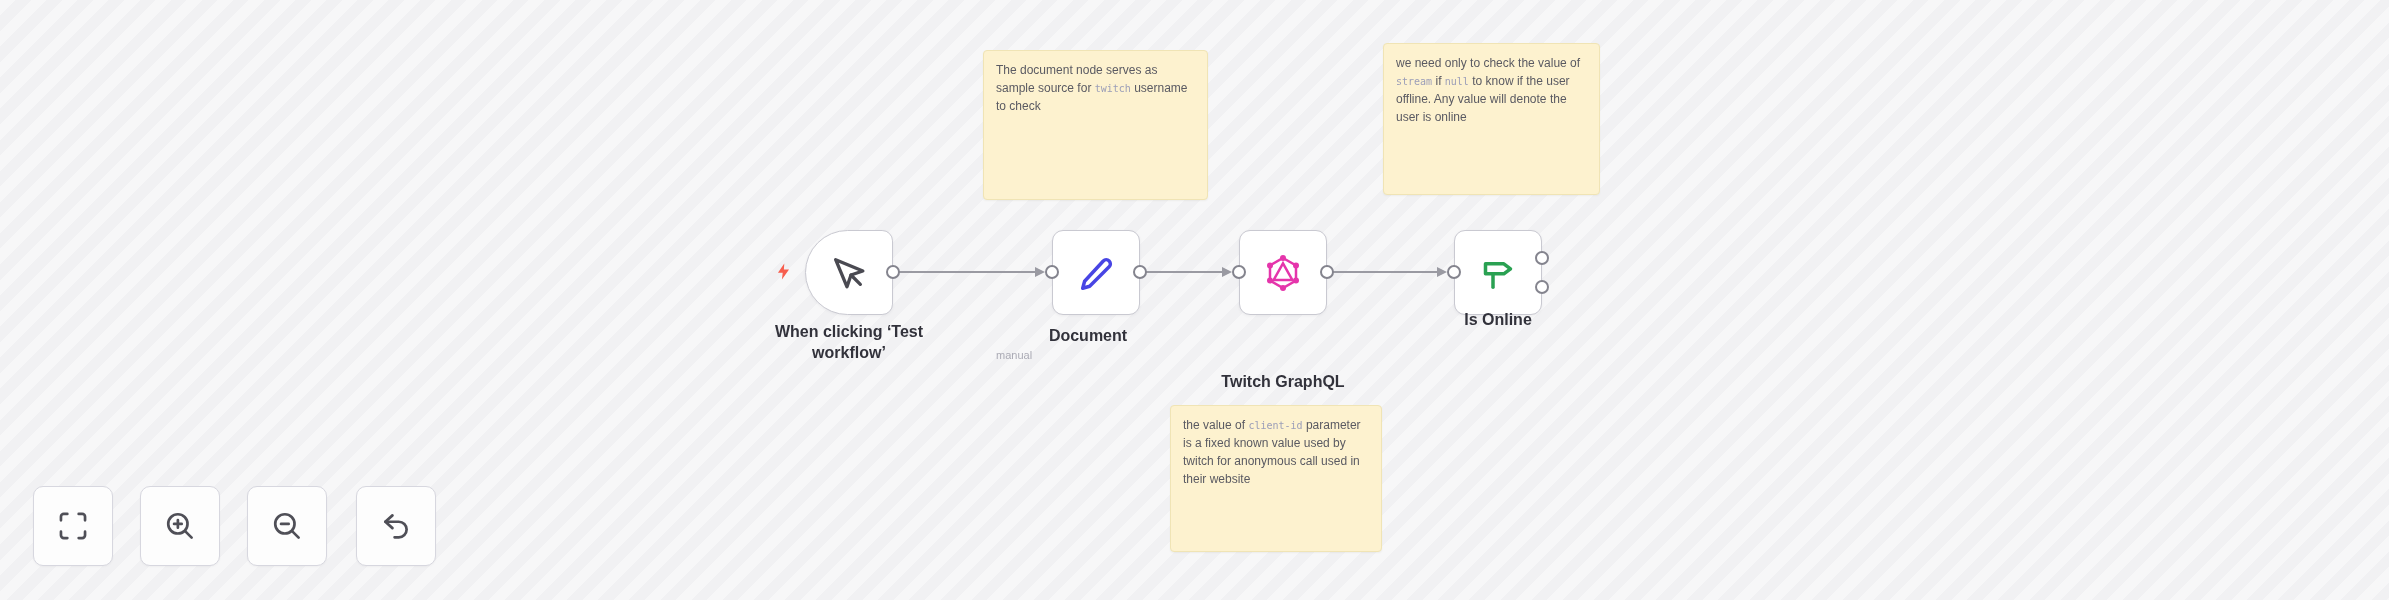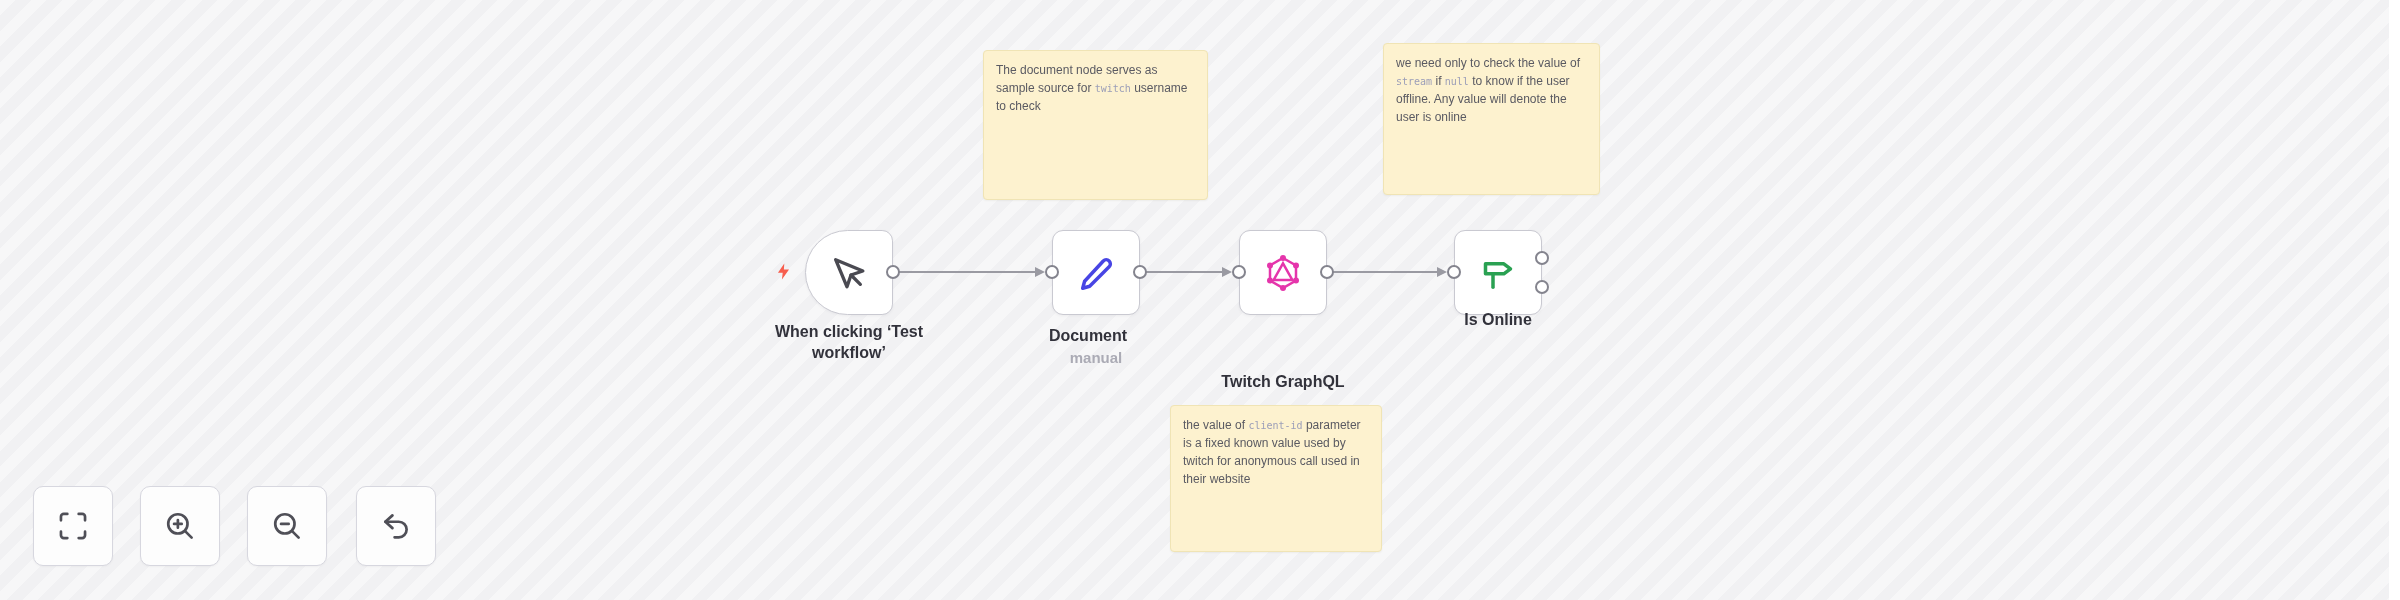--- a/index.html
+++ b/index.html
@@ -69,23 +69,23 @@
     line-height: 1.3;
   }
   .label-1 { left: 749px; }
   .label-2 { left: 988px;  top: 326px; }
   .label-3 { left: 1183px; top: 326px; margin-top: 46px; }
   .label-4 { left: 1398px; top: 310px; }
   .node-sublabel {
     position: absolute;
     left: 996px; top: 349px;
     width: 200px;
-    text-align: center;
-    font-size: 15px;
-    font-weight: 700;
+    text-align: left;
+    font-size: 11px;
+    font-weight: 400;
     color: #ababb5;
   }
 
   
   .port {
     position: absolute;
     width: 14px; height: 14px;
     border-radius: 50%;
     background: #ffffff;
     border: 2px solid #84848e;

